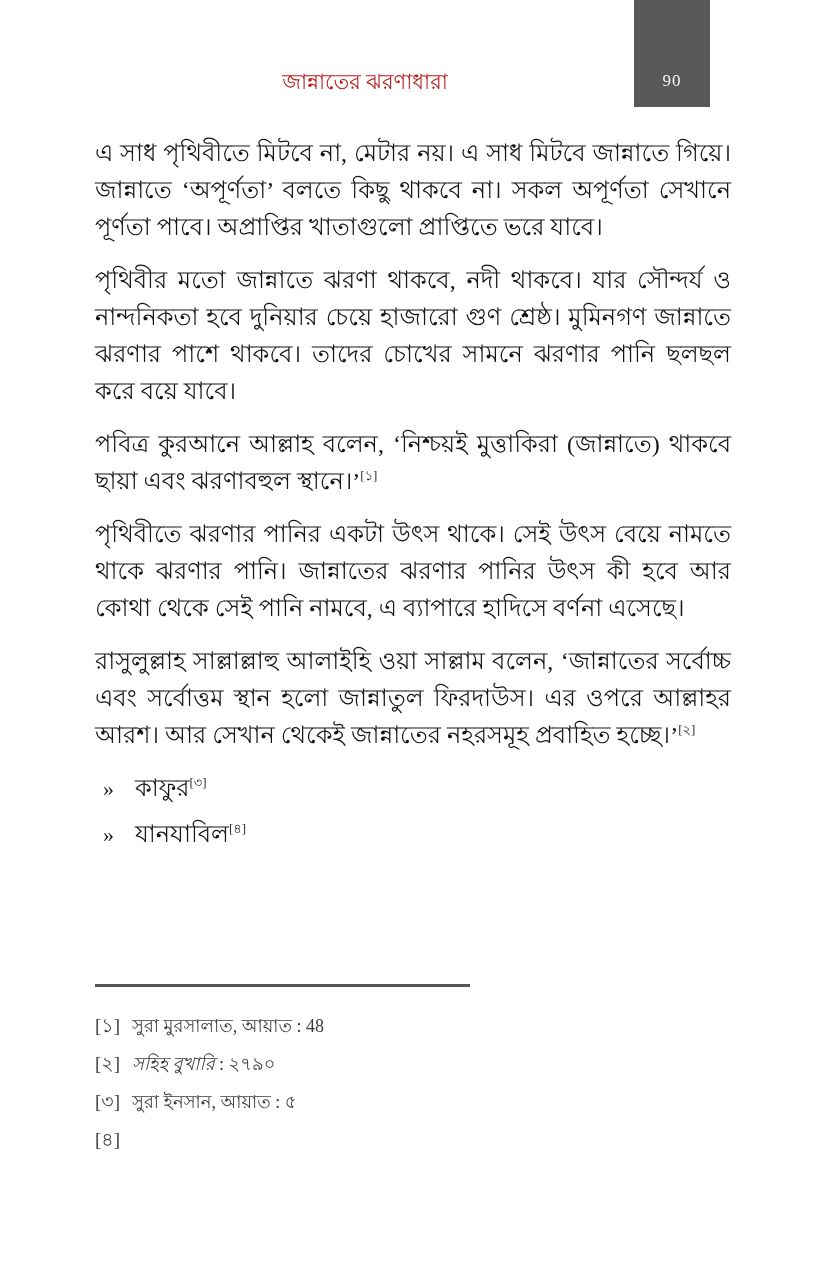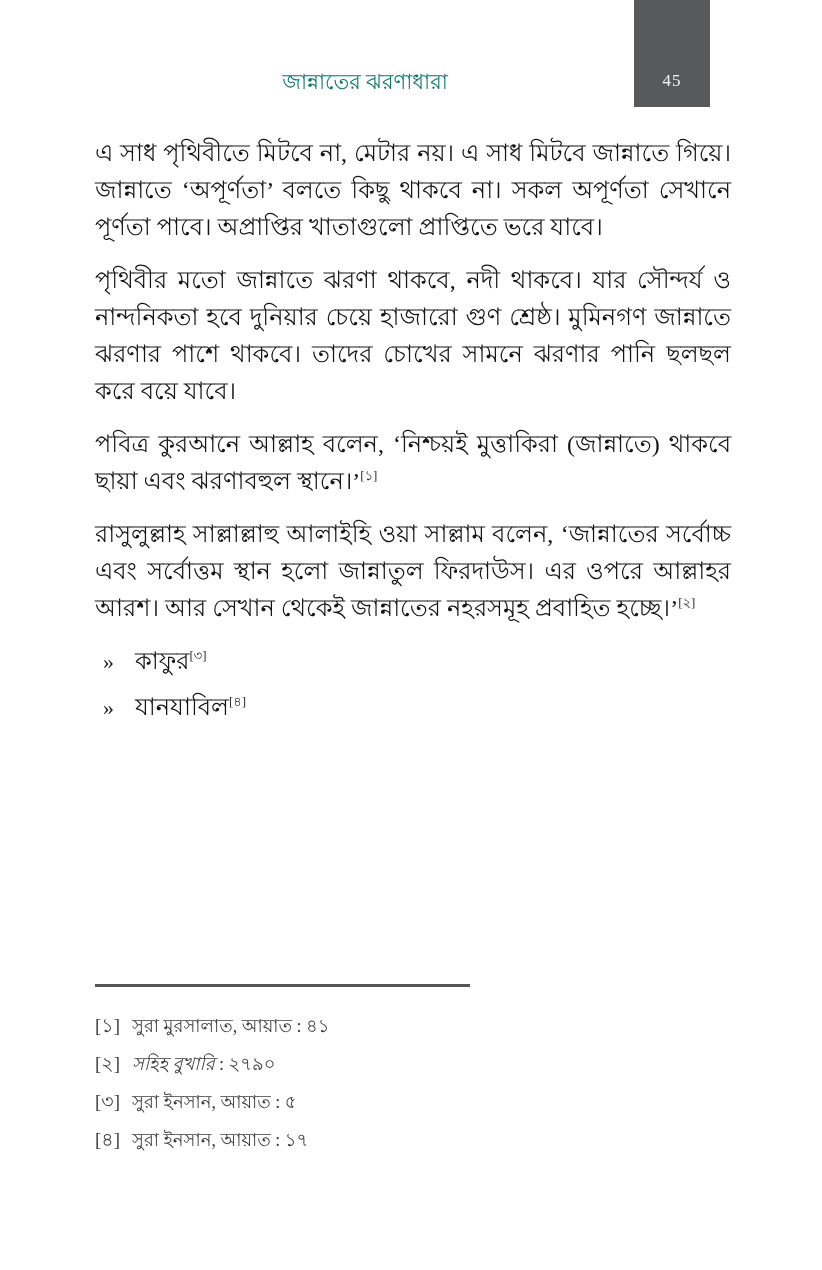--- a/index.html
+++ b/index.html
@@ -30,21 +30,21 @@
     color: #f4f4f4;
     font-size: 17px;
     letter-spacing: 1px;
   }
   .running-title {
     position: absolute;
     top: 66px;
     left: 95px;
     width: 540px;
     text-align: center;
-    color: #0f766e;
+    color: #b91c1c;
     font-size: 21px;
   }
   
   .content {
     position: absolute;
     top: 120px;
     left: 95px;
     width: 636px;
   }
   .para {
@@ -105,32 +105,33 @@
   }
   .fn-text em { font-style: italic; }
 </style>
 </head>
 <body>
 
 <div class="page">
 
   <div class="running-title">জান্নাতের ঝরণাধারা</div>
   <div class="page-number-box">
-    <span class="page-number">45</span>
+    <span class="page-number">90</span>
   </div>
 
   <div class="content">
 
     <p class="para"><span>এ সাধ পৃথিবীতে মিটবে না, মেটার নয়। এ সাধ মিটবে জান্নাতে গিয়ে। জান্নাতে ‘অপূর্ণতা’ বলতে কিছু থাকবে না। সকল অপূর্ণতা সেখানে পূর্ণতা পাবে। অপ্রাপ্তির খাতাগুলো প্রাপ্তিতে ভরে যাবে।</span></p>
 
     <p class="para"><span>পৃথিবীর মতো জান্নাতে ঝরণা থাকবে, নদী থাকবে। যার সৌন্দর্য ও নান্দনিকতা হবে দুনিয়ার চেয়ে হাজারো গুণ শ্রেষ্ঠ। মুমিনগণ জান্নাতে ঝরণার পাশে থাকবে। তাদের চোখের সামনে ঝরণার পানি ছলছল করে বয়ে যাবে।</span></p>
 
     <p class="para"><span>পবিত্র কুরআনে আল্লাহ বলেন, ‘নিশ্চয়ই মুত্তাকিরা (জান্নাতে) থাকবে ছায়া এবং ঝরণাবহুল স্থানে।’</span><sup class="fnref">[১]</sup></p>
 
 
+    <p class="para"><span>পৃথিবীতে ঝরণার পানির একটা উৎস থাকে। সেই উৎস বেয়ে নামতে থাকে ঝরণার পানি। জান্নাতের ঝরণার পানির উৎস কী হবে আর কোথা থেকে সেই পানি নামবে, এ ব্যাপারে হাদিসে বর্ণনা এসেছে।</span></p>
 
     <p class="para"><span>রাসুলুল্লাহ সাল্লাল্লাহু আলাইহি ওয়া সাল্লাম বলেন, ‘জান্নাতের সর্বোচ্চ এবং সর্বোত্তম স্থান হলো জান্নাতুল ফিরদাউস। এর ওপরে আল্লাহর আরশ। আর সেখান থেকেই জান্নাতের নহরসমূহ প্রবাহিত হচ্ছে।’</span><sup class="fnref">[২]</sup></p>
 
 
     <div class="list">
       <div class="list-item">
         <span class="bullet">»</span>
         <span><span>কাফুর</span><sup class="fnref">[৩]</sup></span>
       </div>
       <div class="list-item">
@@ -139,32 +140,31 @@
       </div>
     </div>
 
   </div>
 
   <div class="footnotes">
     <div class="fn-divider"></div>
 
     <div class="footnote">
       <span class="fn-marker">[১]</span>
-      <span class="fn-text">সুরা মুরসালাত, আয়াত : ৪১</span>
+      <span class="fn-text">সুরা মুরসালাত, আয়াত : 48</span>
     </div>
 
     <div class="footnote">
       <span class="fn-marker">[২]</span>
       <span class="fn-text"><em>সহিহ বুখারি</em><span> : ২৭৯০</span></span>
     </div>
 
     <div class="footnote">
       <span class="fn-marker">[৩]</span>
       <span class="fn-text">সুরা ইনসান, আয়াত : ৫</span>
     </div>
 
     <div class="footnote">
       <span class="fn-marker">[৪]</span>
-      <span class="fn-text">সুরা ইনসান, আয়াত : ১৭</span>
     </div>
   </div>
 
 </div>
 
 </body></html>

